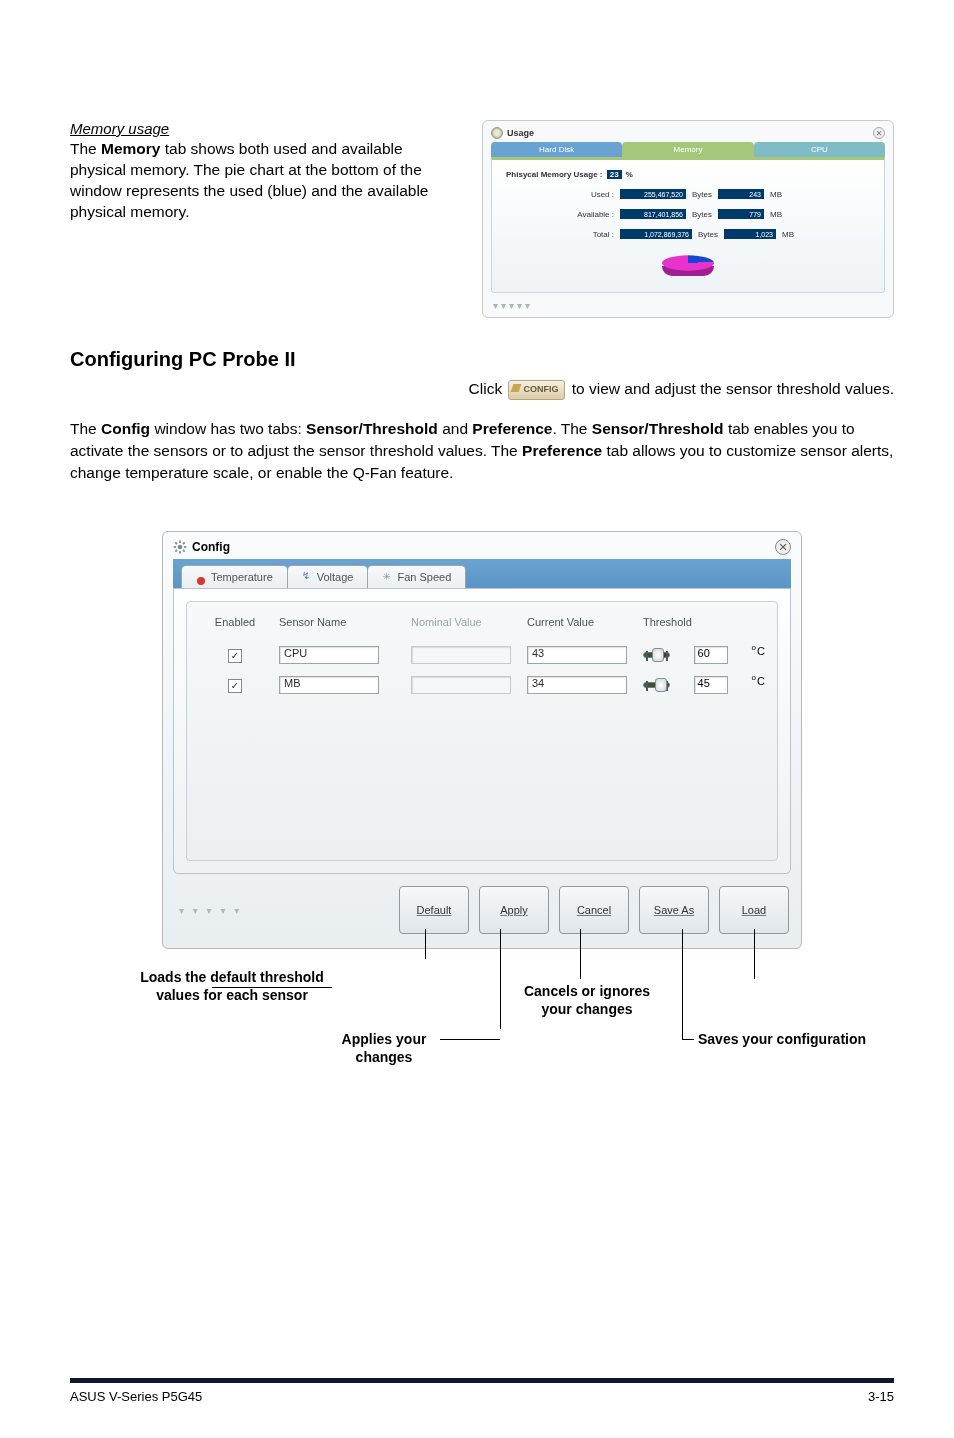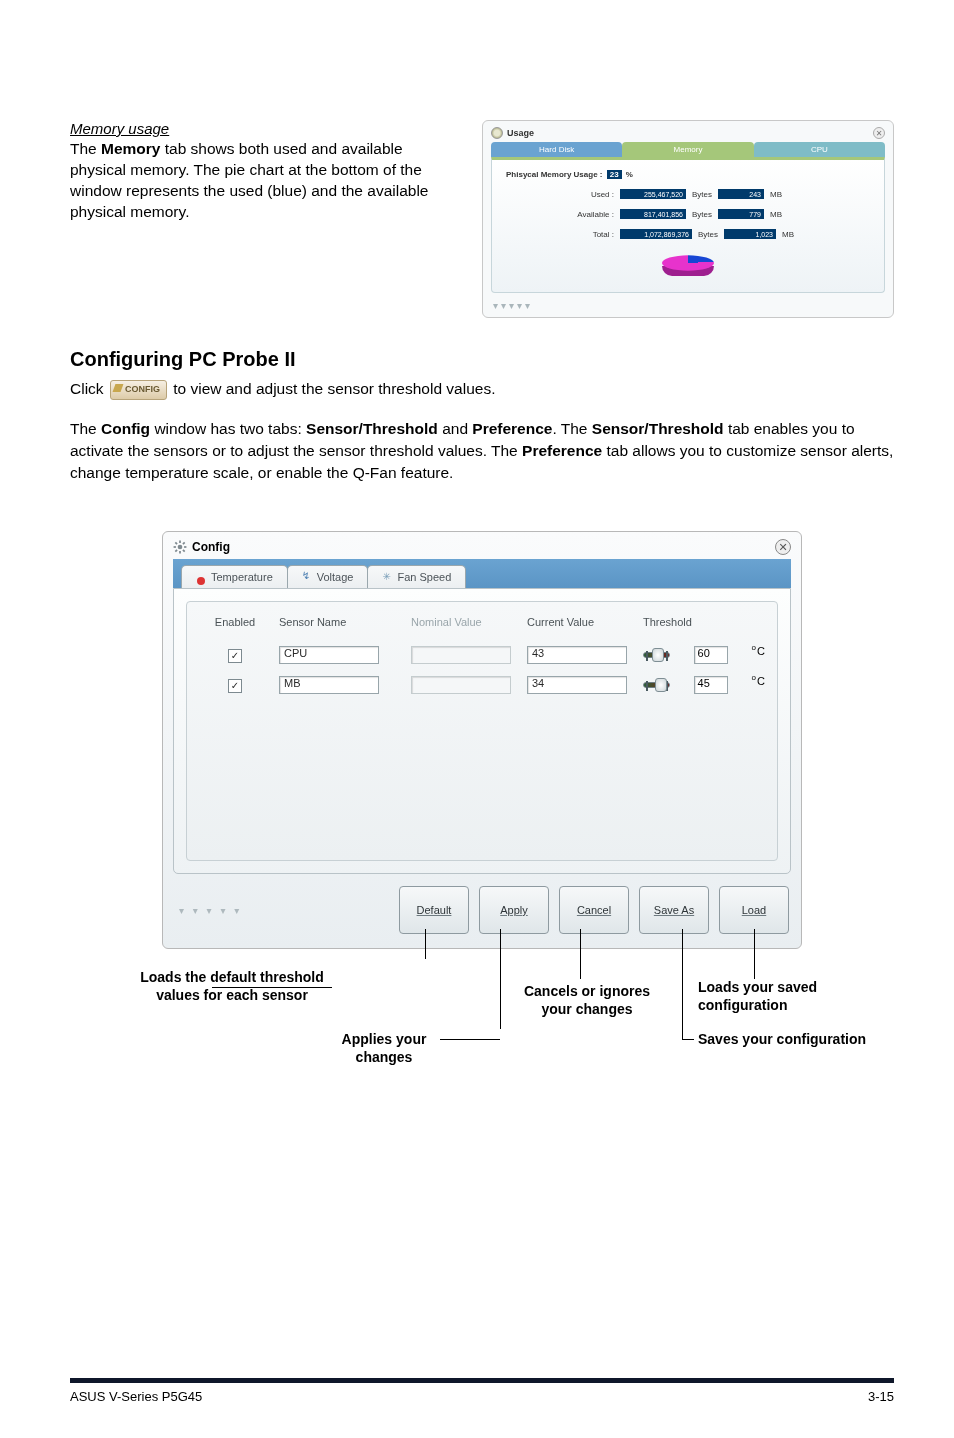--- a/index.html
+++ b/index.html
@@ -46,21 +46,21 @@
   .urow .lab { width:108px; text-align:right; }
   .ubar { height:10px; background:#003a6b; display:flex; align-items:center; }
   .ubar .val { color:#fff; font-size:7px; padding:0 3px; flex:1; text-align:right; }
   .urow .unit { font-size:8px; }
   .pie { width:52px; height:34px; margin:10px auto 3px auto; position:relative; }
   .pie .base { width:52px; height:28px; border-radius:50%; background:conic-gradient(#1746d4 0 85deg, #e733cc 85deg 360deg); transform:scaleY(.55); position:absolute; top:0; }
   .pie .side { width:52px; height:10px; background:#9e1f8f; position:absolute; top:17px; border-radius:0 0 26px 26px; }
   .dots { padding:3px 10px 6px 10px; color:#aab6bb; letter-spacing:3px; font-size:10px; }
 
   h2.config-head { font-size:20px; font-weight:bold; margin:10px 0 6px 0; }
-  .click-line { font-size:15.5px; line-height:1.5; }
+  .click-line { font-size:15.5px; line-height:1.5;text-align:right; }
   .config-chip {
     display:inline-block; vertical-align:middle;
     background:linear-gradient(#f6efe3,#ddcba8);
     border:1px solid #b7a37a; border-radius:3px;
     font-size:9px; color:#6a5a33; font-weight:bold;
     padding:2px 6px 2px 14px; position:relative; margin:0 2px;
   }
   .config-chip::before { content:""; position:absolute; left:3px; top:3px; width:8px; height:8px; background:#c8a74e; transform:skewX(-20deg); }
   .para { font-size:15.5px; line-height:1.4; margin-top:18px; }
 
@@ -342,19 +342,18 @@
   <div class="txt" style="left:167px; top:82px; width:110px; text-align:center;">Applies your changes</div>
 
   <div class="line" style="left:418px; top:-20px; width:1px; height:50px;"></div>
   <div class="txt" style="left:360px; top:34px; width:130px; text-align:center;">Cancels or ignores your changes</div>
 
   <div class="line" style="left:520px; top:-20px; width:1px; height:110px;"></div>
   <div class="line" style="left:520px; top:90px; width:12px; height:1px;"></div>
   <div class="txt" style="left:536px; top:82px; width:180px;">Saves your configuration</div>
 
   <div class="line" style="left:592px; top:-20px; width:1px; height:50px;"></div>
-  <div class="txt" style="left:536px; top:30px; width:200px;">Loads your saved configuration</div>
 </div>
 
 <div class="footer">
   <span>ASUS V-Series P5G45</span>
   <span>3-15</span>
 </div>
 
 </body></html>

